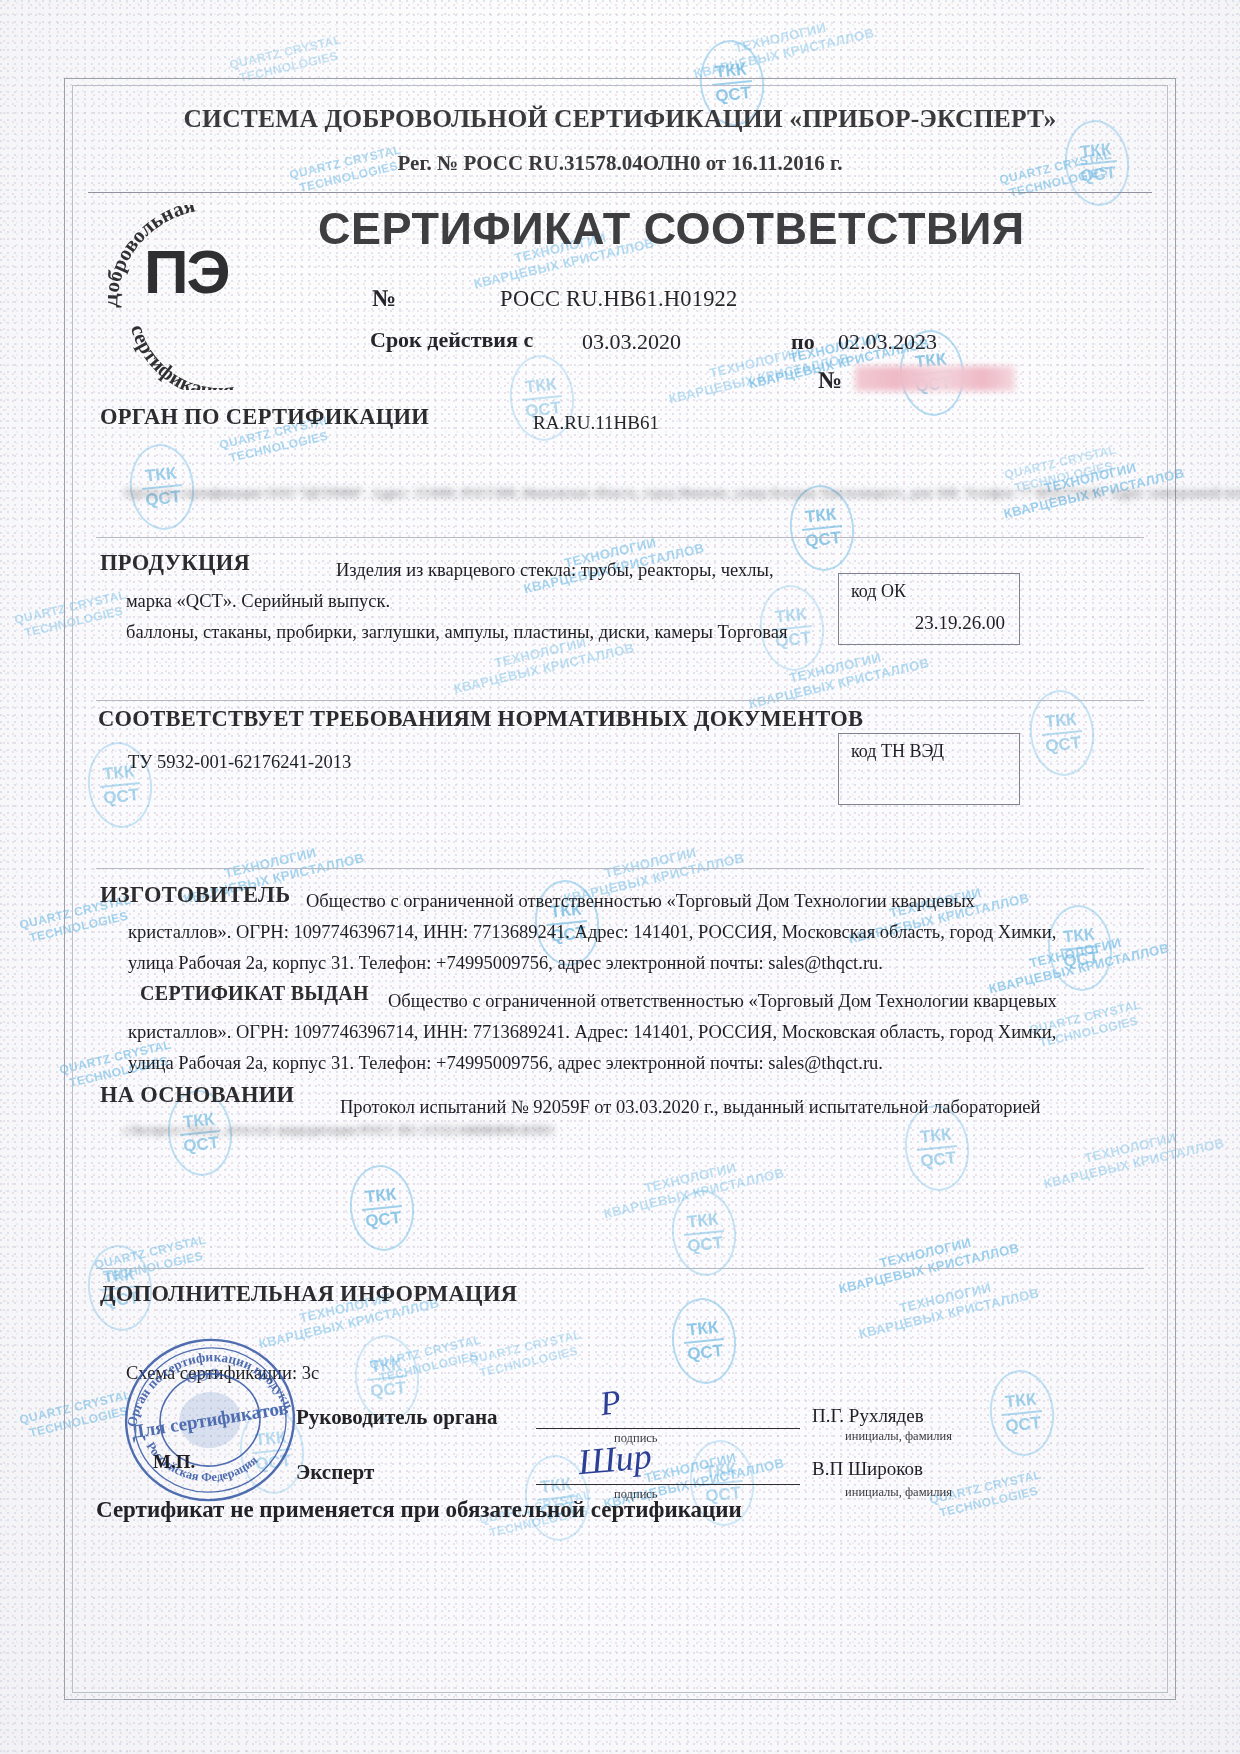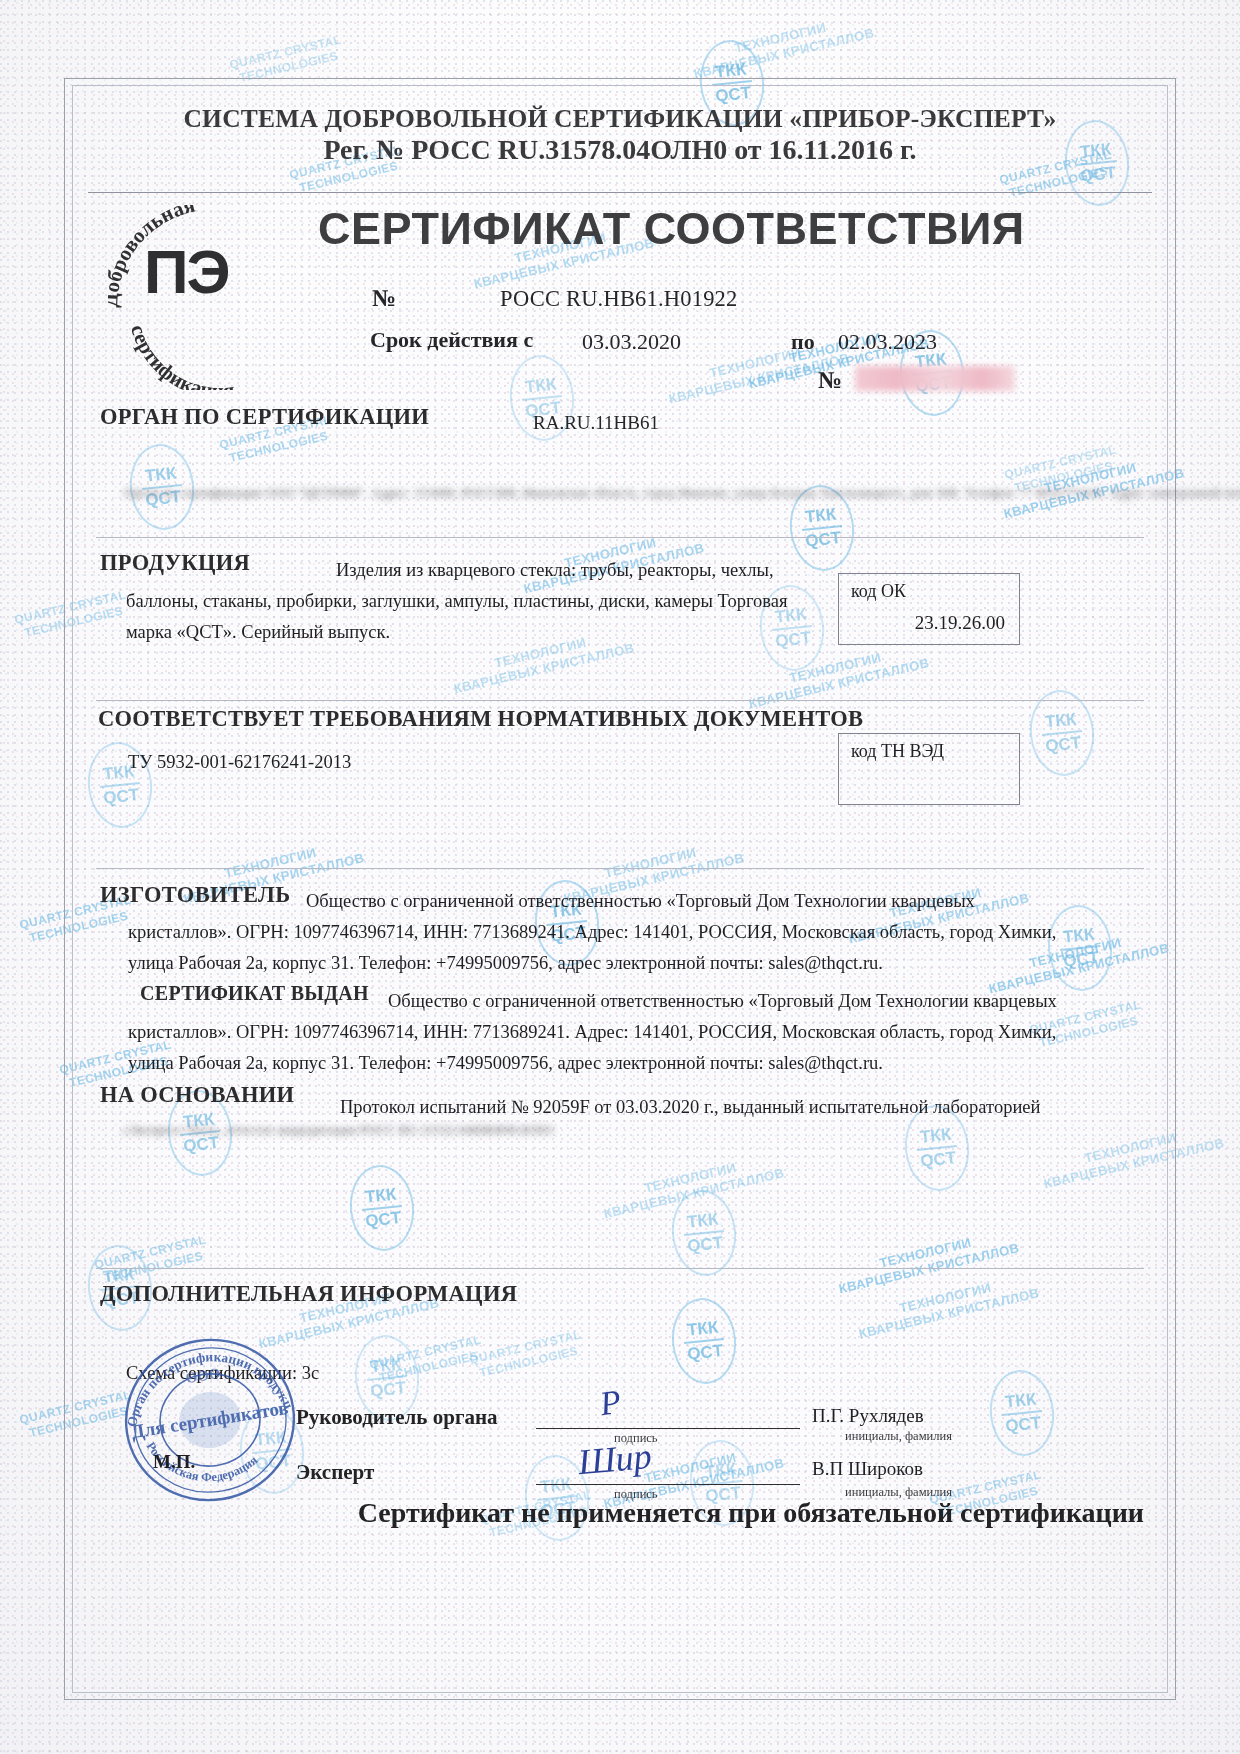--- a/index.html
+++ b/index.html
@@ -66,22 +66,22 @@
     border:1px solid #b9bec8;
   }
 
   
   #hdr { position:absolute; left:96px; top:104px; width:1048px; text-align:center; }
   #hdr .l1 {
     font-size:25.5px; font-weight:bold; color:#3a3a3c;
     letter-spacing:0.2px; white-space:nowrap;
   }
   #hdr .l2 {
-    font-size:28px; font-weight:bold; color:#3a3a3c;
-    margin-top:0;
+    font-size:21px; font-weight:bold; color:#3a3a3c;
+    margin-top:17px;
   }
   #hdr-rule {
     position:absolute; left:88px; top:192px; width:1064px; height:0;
     border-top:1px solid #8d929e;
   }
 
   
   #title {
     position:absolute; left:318px; top:203px; width:740px;
     font-family:"Liberation Sans", sans-serif;
@@ -223,21 +223,21 @@
 
   #lbl-exp { left:296px; top:1460px; }
   #line-exp { left:536px; top:1484px; width:264px; }
   #cap-exp { left:614px; top:1487px; }
   #name-exp { left:812px; top:1458px; }
   #cap2-exp { left:845px; top:1485px; }
   #mark-exp { left:578px; top:1438px; font-size:36px; transform:rotate(-5deg); }
 
   #footnote {
     position:absolute; left:96px; top:1497px; width:1048px;
-    text-align:right; font-size:28px; font-weight:bold; color:#232326;
+    text-align:left; font-size:23px; font-weight:bold; color:#232326;
   }
 </style>
 </head>
 <body>
 
 <div id="paper"></div>
 
 <div id="watermark-layer">
 
 <div class="wm wm-oval" style="left: 510px; top: 355px; opacity: 0.55;">
@@ -423,22 +423,22 @@
 
 <div class="sec-label" id="lbl-organ">ОРГАН ПО СЕРТИФИКАЦИИ</div>
 <div class="body-text" id="val-organ">RA.RU.11НВ61</div>
 <div id="redact-organ">Орган по сертификации ООО "ЦЕТРИМ". Адрес: 153000, РОССИЯ, Ивановская область, город Иваново, улица Богдана Хмельницкого, дом 36В. Телефон +7 4932773165. Адрес электронной почты: info@centrim.ru</div>
 
 <div id="sep-1"></div>
 
 <div class="sec-label" id="lbl-prod">ПРОДУКЦИЯ</div>
 <div class="body-text" id="txt-prod">
   <div class="ln1">Изделия из кварцевого стекла:  трубы, реакторы, чехлы,</div>
+  <div>марка «QCT». Серийный выпуск.</div>
   <div>баллоны, стаканы, пробирки, заглушки, ампулы, пластины, диски, камеры Торговая</div>
-  <div>марка «QCT». Серийный выпуск.</div>
 </div>
 <div class="codebox" id="box-ok">
   <div class="cap">код ОК</div>
   <div class="val">23.19.26.00</div>
 </div>
 
 <div id="sep-2"></div>
 
 <div class="sec-label" id="lbl-norm">СООТВЕТСТВУЕТ ТРЕБОВАНИЯМ НОРМАТИВНЫХ ДОКУМЕНТОВ</div>
 <div class="body-text" id="txt-norm">ТУ 5932-001-62176241-2013</div>

